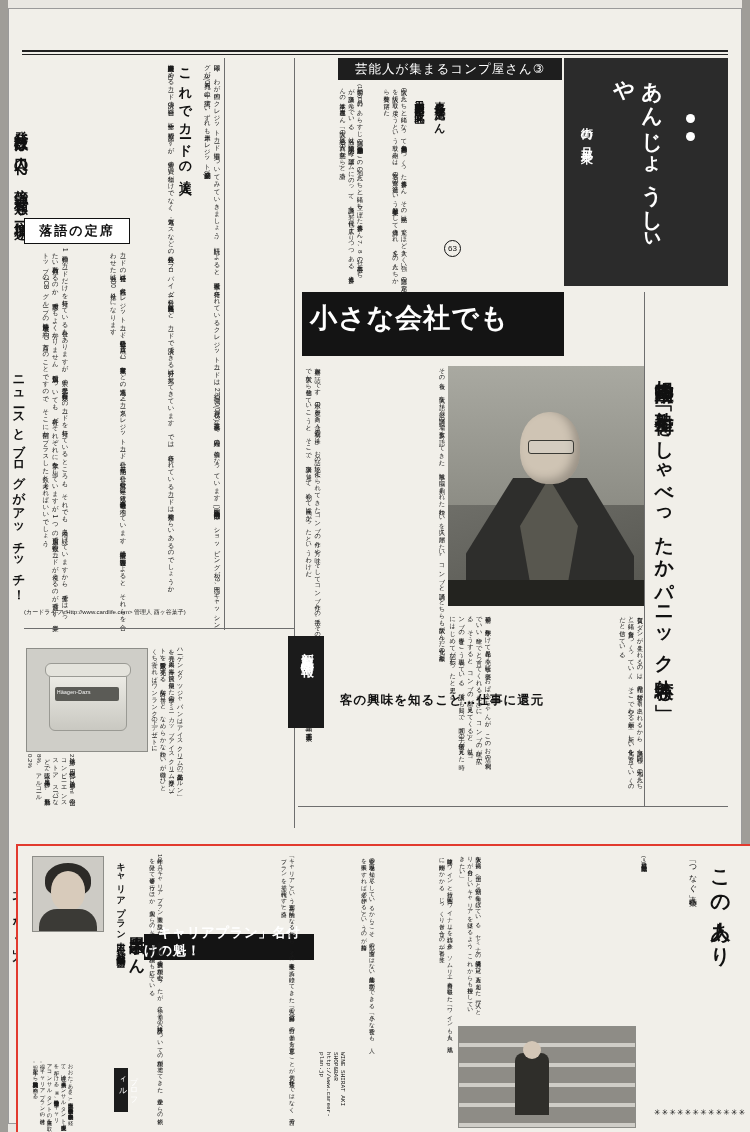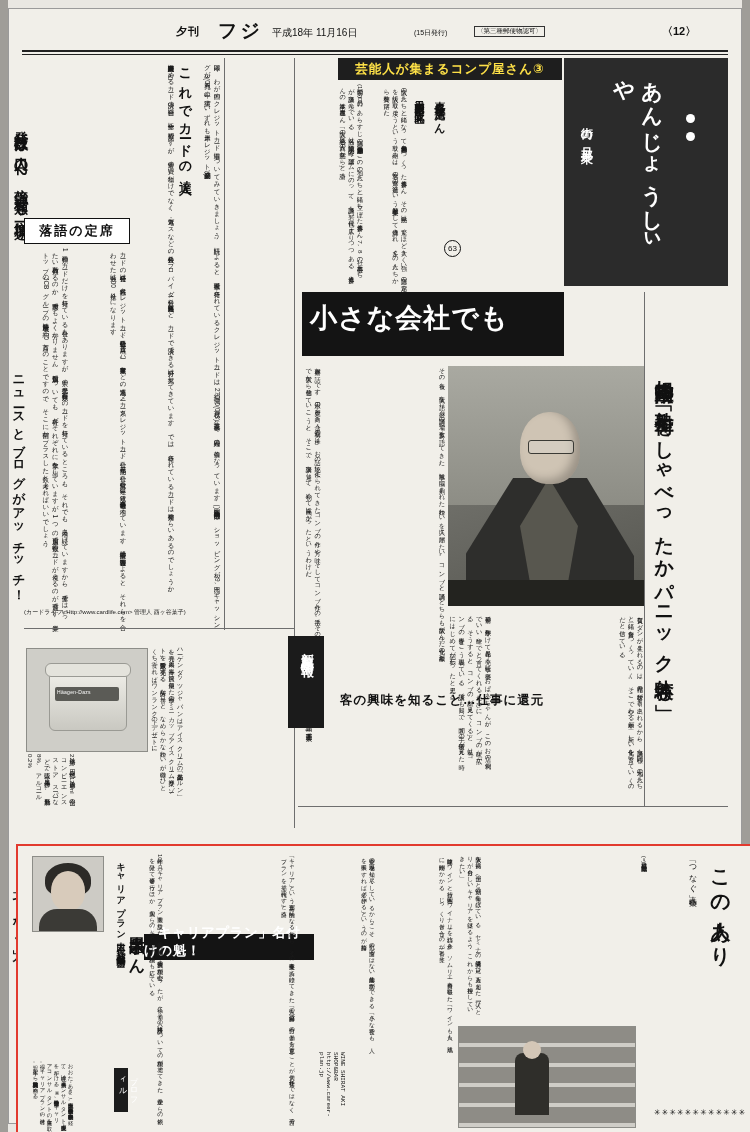--- a/index.html
+++ b/index.html
@@ -42,21 +42,21 @@
   .anjo .t{position:absolute;left:46px;top:8px;writing-mode:vertical-rl;color:#fff;
     font-size:21px;font-weight:bold;letter-spacing:2px;height:200px;}
   .anjo .s{position:absolute;left:14px;top:60px;writing-mode:vertical-rl;color:#fff;
     font-size:12px;font-weight:bold;letter-spacing:3px;height:150px;}
   .anjo .dot{position:absolute;left:122px;top:56px;width:9px;height:9px;border-radius:50%;background:#fff;}
   .anjo .dot2{position:absolute;left:122px;top:74px;width:9px;height:9px;border-radius:50%;background:#fff;}
 
   
   .geinou{position:absolute;left:330px;top:50px;width:224px;height:22px;background:#1e1e1e;
     display:flex;align-items:center;justify-content:center;}
-  .geinou span{color:#fde047;font-size:12.5px;font-weight:bold;letter-spacing:1px;}
+  .geinou span{color:#ffffff;font-size:12.5px;font-weight:normal;letter-spacing:1px;}
   .geinou-body{position:absolute;left:330px;top:76px;width:224px;height:200px;}
   .geinou-body .col{writing-mode:vertical-rl;font-size:6.2px;line-height:1.4;color:#1b1b1b;height:190px;}
   .name-box{position:absolute;left:404px;top:84px;writing-mode:vertical-rl;font-size:10px;
     font-weight:bold;color:#111;letter-spacing:1px;height:160px;}
   .name-box2{position:absolute;left:424px;top:84px;writing-mode:vertical-rl;font-size:11px;
     font-weight:bold;color:#111;letter-spacing:1px;height:170px;}
   .age-circle{position:absolute;left:436px;top:232px;width:15px;height:15px;border:1px solid #111;
     border-radius:50%;font-size:8px;display:flex;align-items:center;justify-content:center;color:#111;}
 
   
@@ -152,28 +152,20 @@
   .spine-r{position:absolute;right:0;top:0;width:8px;height:1132px;background:#9f9d98;}
 </style>
 </head>
 <body>
 
 <div class="page">
   <div class="spine"></div>
   <div class="spine-r"></div>
   <div class="paper">
 
-    <div class="masthead">
-      <div class="mh-yukan">夕刊</div>
-      <div class="mh-fuji">フジ</div>
-      <div class="mh-date">平成18年 11月16日</div>
-      <div class="mh-sub">(15日発行)</div>
-      <div class="mh-nin">〈第三種郵便物認可〉</div>
-      <div class="mh-pg">〈12〉</div>
-    </div>
     <div class="mh-line"></div>
     <div class="mh-line2"></div>
 
     <div class="sidestrip">ニュースとブログがアッチッチ！</div>
     <div class="sidestrip2">「つなぐ人」</div>
 
     <div class="leftart">
       <div class="txt">今回は、わが国のクレジットカード市場についてみていきましょう。統計によると、現在日本で発行されているクレジットカードは、約2億7000万枚(05年3月末現在)で、総人口の2倍強となっています。年間取扱高(信用供与額)は、ショッピングが29兆円、キャッシングが3兆円(04年の実績、いずれも日本クレジット産業協会調べ)。</div>
     </div>
     <div style="position:absolute;left:120px;top:52px;width:48px;height:560px;writing-mode:vertical-rl;font-size:6.4px;line-height:1.5;color:#1b1b1b;">家計最終消費支出に占めるカード決済の割合は、全体に1割程度ですが、通常の買い物だけでなく、電気・ガスなどの公共料金、プロバイダー料金、高速道路料金など、カードで決済できる分野は拡大してきています。では、発行されているカードは何種類くらいあるのでしょうか。</div>

